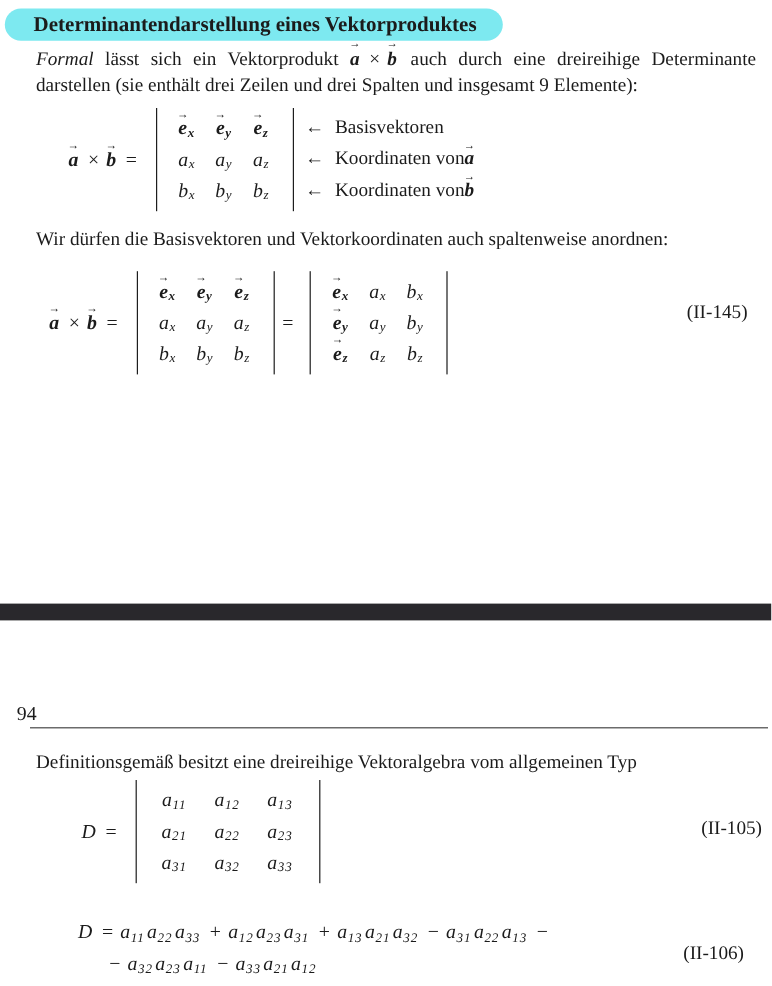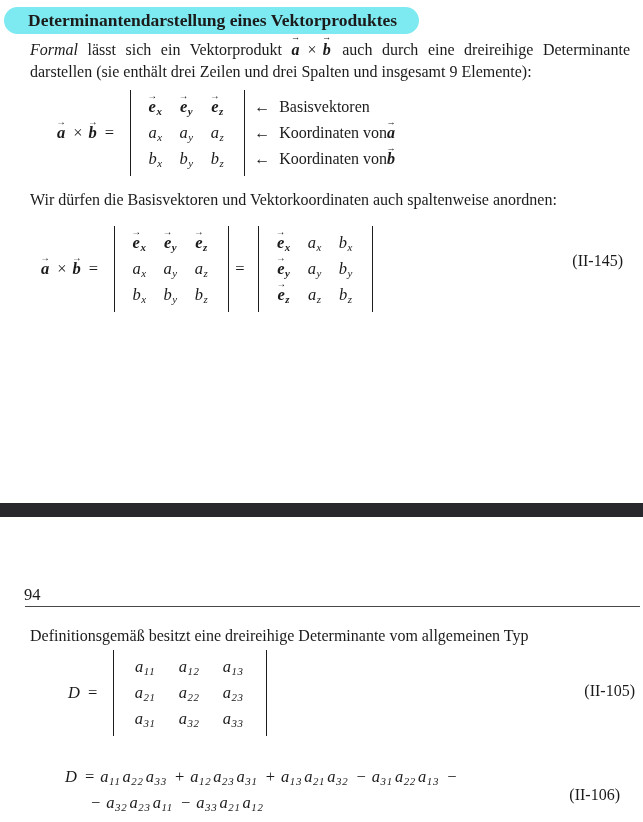--- a/index.html
+++ b/index.html
@@ -35,21 +35,21 @@
   .tk-vec{font-weight:bold;}
   .tk-base{display:inline-block;position:relative;}
   .tk-vecarrow{
     position:absolute;left:50%;top:-0.62em;transform:translateX(-50%);
     font-size:0.58em;font-style:normal;line-height:1;
   }
   .tk-sub{font-size:0.66em;font-style:italic;vertical-align:-0.25em;margin-left:0.5px;letter-spacing:0.07em;}
   .eqnum{position:absolute;font-size:16px;}
   .bar{position:absolute;left:0;top:503px;width:643px;height:14px;background:var(--bar,#29282c);}
   .runhead{
-    position:absolute;left:24px;top:585px;width:608px;
+    position:absolute;left:14px;top:585px;width:608px;
     display:flex;justify-content:space-between;font-size:16.5px;
   }
   .rh-right .rh-ch{margin-right:7px;}
   .rule{position:absolute;left:25px;top:606px;width:615px;height:1.3px;background:#474747;}
   .eqv{display:block;}
   .eqv .fx{display:block;height:26px;line-height:26px;}
   .eqv .l2{margin-left:20px;}
 </style>
 </head>
 <body>
@@ -196,21 +196,21 @@
   </div>
   <div class="eqnum" style="top:252px;right:20px;">(II-145)</div>
 
   <div class="bar"></div>
 
   <div class="runhead">
     <span>94</span>
   </div>
   <div class="rule"></div>
 
-  <div class="para" style="left:30px;top:625px;width:600px;">Definitionsgemäß besitzt eine dreireihige Determinante vom allgemeinen Typ</div>
+  <div class="para" style="left:30px;top:625px;width:600px;">Definitionsgemäß besitzt eine dreireihige Vektoralgebra vom allgemeinen Typ</div>
 
   <div class="eq" style="left:68px;top:650px;">
     <span class="fx"><span class="tk-var"><span class="tk-base">D</span></span><span class="tk-op">=</span></span>
     <span class="det wide">
         <div class="mrow">
           <span class="mcell">
             <span class="tk-var"><span class="tk-base">a</span><span class="tk-sub">11</span></span>
           </span>
           <span class="mcell">
             <span class="tk-var"><span class="tk-base">a</span><span class="tk-sub">12</span></span>

